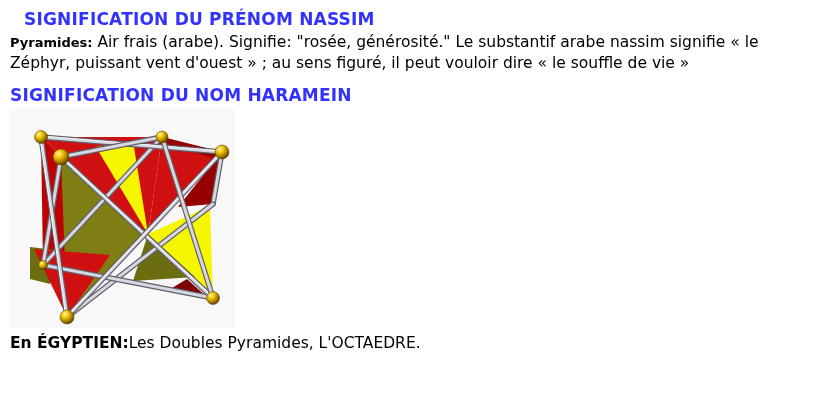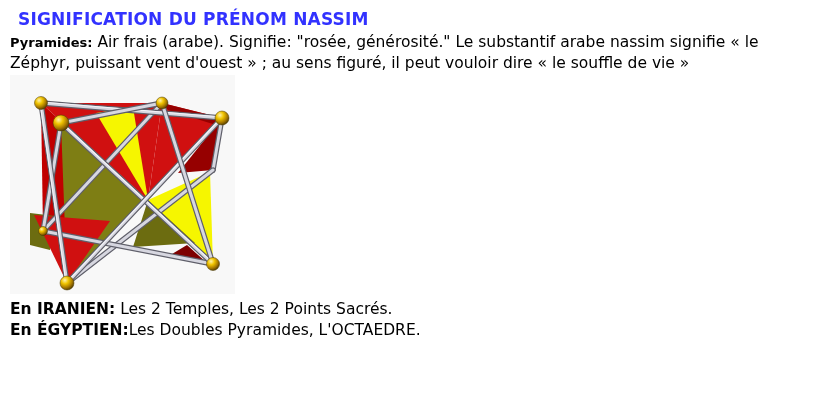--- a/index.html
+++ b/index.html
@@ -5,21 +5,21 @@
   html, body { margin: 0; padding: 0; background: #ffffff; }
   body {
     width: 824px; height: 410px; overflow: hidden;
     font-family: "DejaVu Sans", "Liberation Sans", sans-serif;
     color: #000000;
   }
   .page { padding: 9px 10px 8px 10px; }
 
   h1.sec-heading {
     font-size: 17px; line-height: 20px; font-weight: bold;
-    color: #3232ff; margin: 0 0 3px 8px; letter-spacing: 0.2px;
+    color: #3232ff; margin: 0 0 3px 14px; letter-spacing: 0.2px;
   }
   h1.sec-heading.second { margin: 11px 0 4px 0; }
 
   p.bodytext {
     font-size: 15.5px; line-height: 21px; margin: 0 0 0 0;
     width: 792px;
   }
   .etym-label { font-size: 13px; font-weight: bold; }
 
   .figure-box {
@@ -40,20 +40,21 @@
 <body>
 
 <div class="page">
 
   <h1 class="sec-heading">SIGNIFICATION DU PRÉNOM NASSIM</h1>
 
   <p class="bodytext">
     <b class="etym-label">Pyramides:</b><span> Air frais (arabe). Signifie: "rosée, générosité." Le substantif arabe nassim signifie « le Zéphyr, puissant vent d'ouest » ; au sens figuré, il peut vouloir dire « le souffle de vie »</span>
   </p>
 
+  <h1 class="sec-heading second">SIGNIFICATION DU NOM HARAMEIN</h1>
 
   <div class="figure-box">
     <svg width="225" height="219" viewBox="0 0 225 219">
       <defs>
         <radialGradient id="gold" cx="35%" cy="30%" r="75%">
           <stop offset="0%" stop-color="#fff2ad"></stop>
           <stop offset="35%" stop-color="#f0c400"></stop>
           <stop offset="70%" stop-color="#a97a00"></stop>
           <stop offset="100%" stop-color="#4f3a00"></stop>
         </radialGradient>
@@ -114,19 +115,16 @@
         <circle cx="51" cy="48" r="8" fill="url(#gold)"></circle>
         <circle cx="212" cy="43" r="7" fill="url(#gold)"></circle>
         <circle cx="33" cy="156" r="4.5" fill="url(#gold)"></circle>
         <circle cx="57" cy="208" r="7" fill="url(#gold)"></circle>
         <circle cx="203" cy="189" r="6.5" fill="url(#gold)"></circle>
       </g>
     </svg>
   </div>
 
   <p class="meaning-line">
-    <b>En IRANIEN:</b><span> Les 2 Temples, Les 2 Points Sacrés.</span>
-  </p>
-  <p class="meaning-line">
     <b>En ÉGYPTIEN:</b><span>Les Doubles Pyramides, L'OCTAEDRE.</span>
   </p>
 
 </div>
 
 </body></html>

